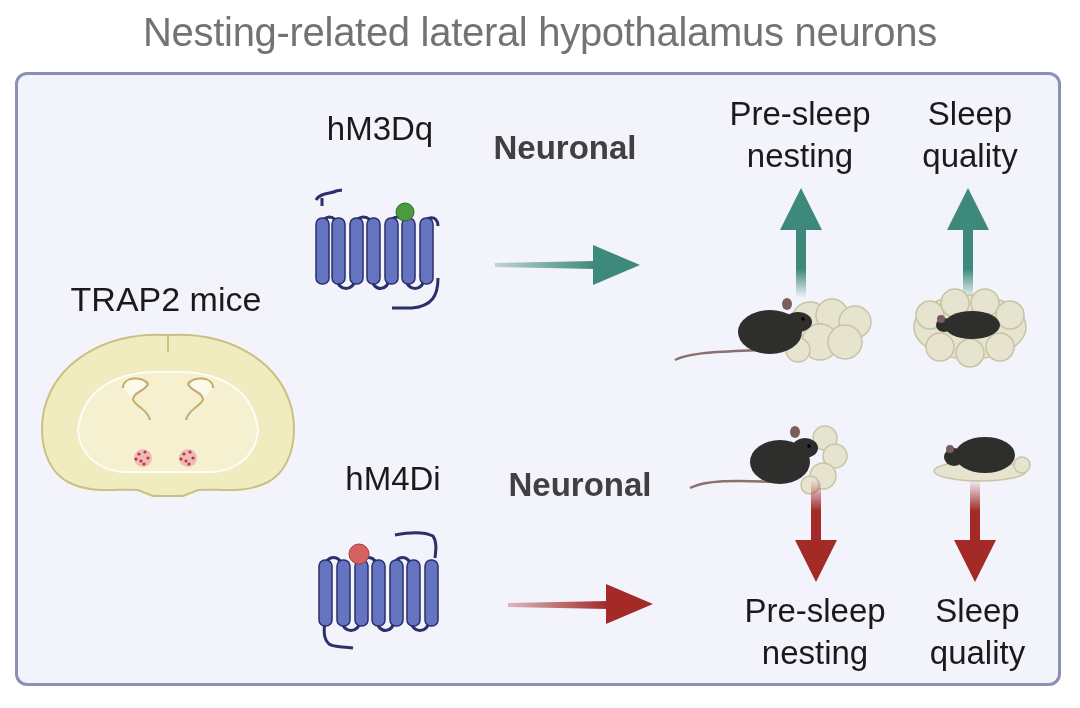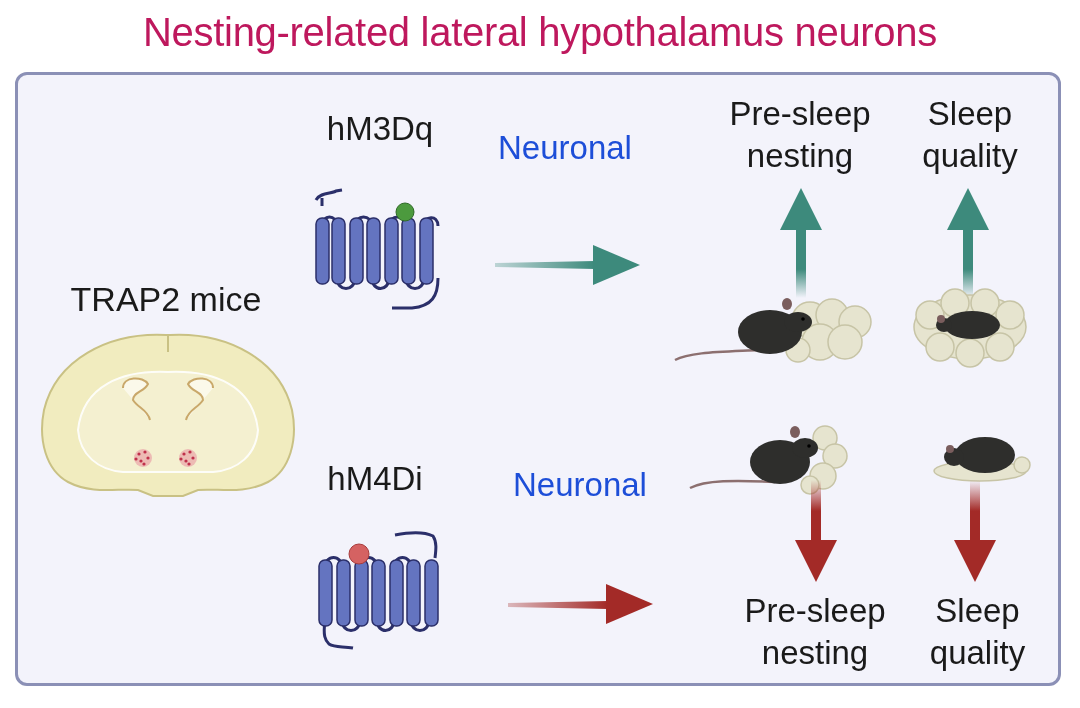--- a/index.html
+++ b/index.html
@@ -1,22 +1,22 @@
 <!DOCTYPE html>
 <html><head>
 <meta charset="utf-8">
 <style>
   html, body { margin:0; padding:0; }
   body { width:1080px; height:708px; background:#ffffff; position:relative; overflow:hidden;
          font-family:"Liberation Sans", "DejaVu Sans", sans-serif; color:#1a1a1a; }
-  .title { position:absolute; left:0; top:10px; width:1080px; text-align:center; font-size:40px; color:#be185d; letter-spacing:-0.3px; }
+  .title { position:absolute; left:0; top:10px; width:1080px; text-align:center; font-size:40px; color:#737373; letter-spacing:-0.3px; }
   .panel { position:absolute; left:15px; top:72px; width:1046px; height:614px; background:#f3f3fb;
            border:3px solid #8b90b6; border-radius:12px; box-sizing:border-box; }
   .lbl { position:absolute; font-size:33px; color:#1a1a1a; text-align:center; line-height:42px; }
-  .lbl2 { position:absolute; font-size:33px; color:#1d4ed8; text-align:center; line-height:43px; }
+  .lbl2 { position:absolute; font-size:33px; color:#404040; text-align:center; line-height:43px;font-weight:bold; }
   svg { position:absolute; overflow:visible; }
 </style>
 </head>
 <body>
 
 <div class="title">Nesting-related lateral hypothalamus neurons</div>
 
 <div class="panel"></div>
 
 <div class="lbl" style="left:36px; top:278px; width:260px; font-size:34px;">TRAP2 mice</div>
@@ -128,21 +128,21 @@
       <circle cx="100" cy="30" r="14"></circle>
     <circle cx="30" cy="62" r="14"></circle>
       <circle cx="60" cy="68" r="14"></circle>
       <circle cx="90" cy="62" r="14"></circle>
   </g>
   <ellipse cx="62" cy="40" rx="28" ry="14" fill="#2e2e2c"></ellipse>
   <ellipse cx="34" cy="40" rx="8" ry="7" fill="#2e2e2c"></ellipse>
   <circle cx="31" cy="34" r="4" fill="#7a5d5d"></circle>
 </svg>
 
-<div class="lbl" style="left:310px; top:458px; width:130px;">hM4Di</div>
+<div class="lbl" style="left:328px; top:458px; width:130px;">hM4Di</div>
 
 <svg style="left:315px; top:530px;" width="140" height="130" viewBox="0 0 140 130">
   <path d="M80 5 C95 2 110 2 118 6 C122 12 121 20 120 28" fill="none" stroke="#2b2f6a" stroke-width="3"></path>
   <path d="M10 38 C10 24 27 24 27 38 M27 90 C27 104 45 104 45 90 M45 38 C45 24 62 24 62 38 M62 90 C62 104 79 104 79 90 M79 38 C79 24 96 24 96 38 M96 90 C96 104 114 104 114 90 M10 90 C8 106 10 110 14 114 C20 118 28 116 38 118" fill="none" stroke="#2b2f6a" stroke-width="3"></path>
   <g fill="#6474c0" stroke="#2b2f6a" stroke-width="1.5">
     <rect x="4" y="30" width="13" height="66" rx="6"></rect>
     <rect x="22" y="30" width="13" height="66" rx="6"></rect>
     <rect x="40" y="30" width="13" height="66" rx="6"></rect>
     <rect x="57" y="30" width="13" height="66" rx="6"></rect>
     <rect x="75" y="30" width="13" height="66" rx="6"></rect>

